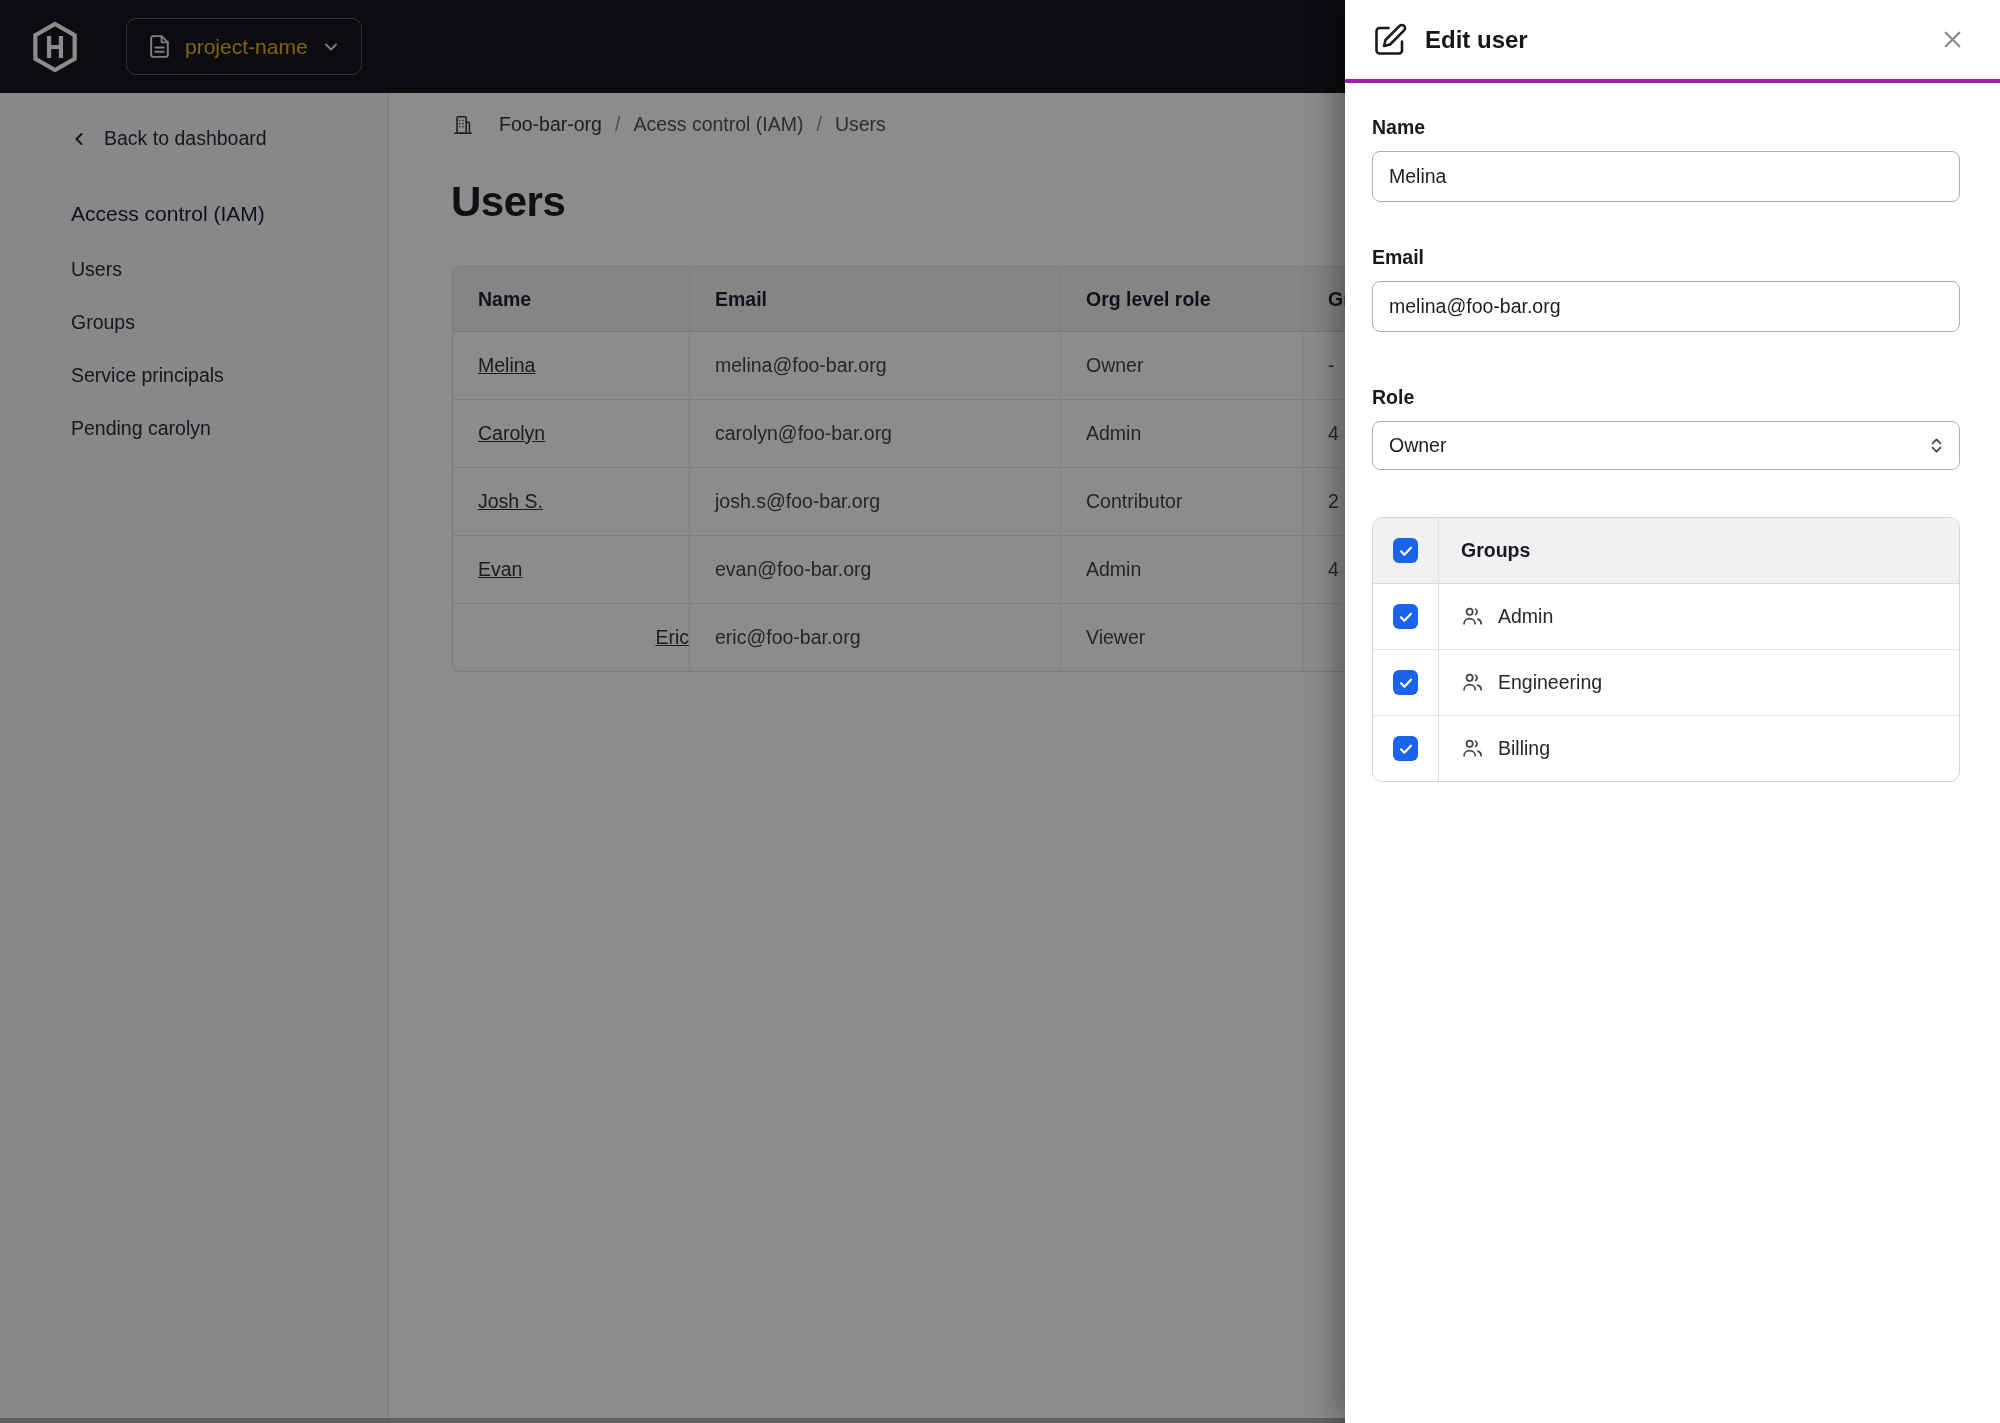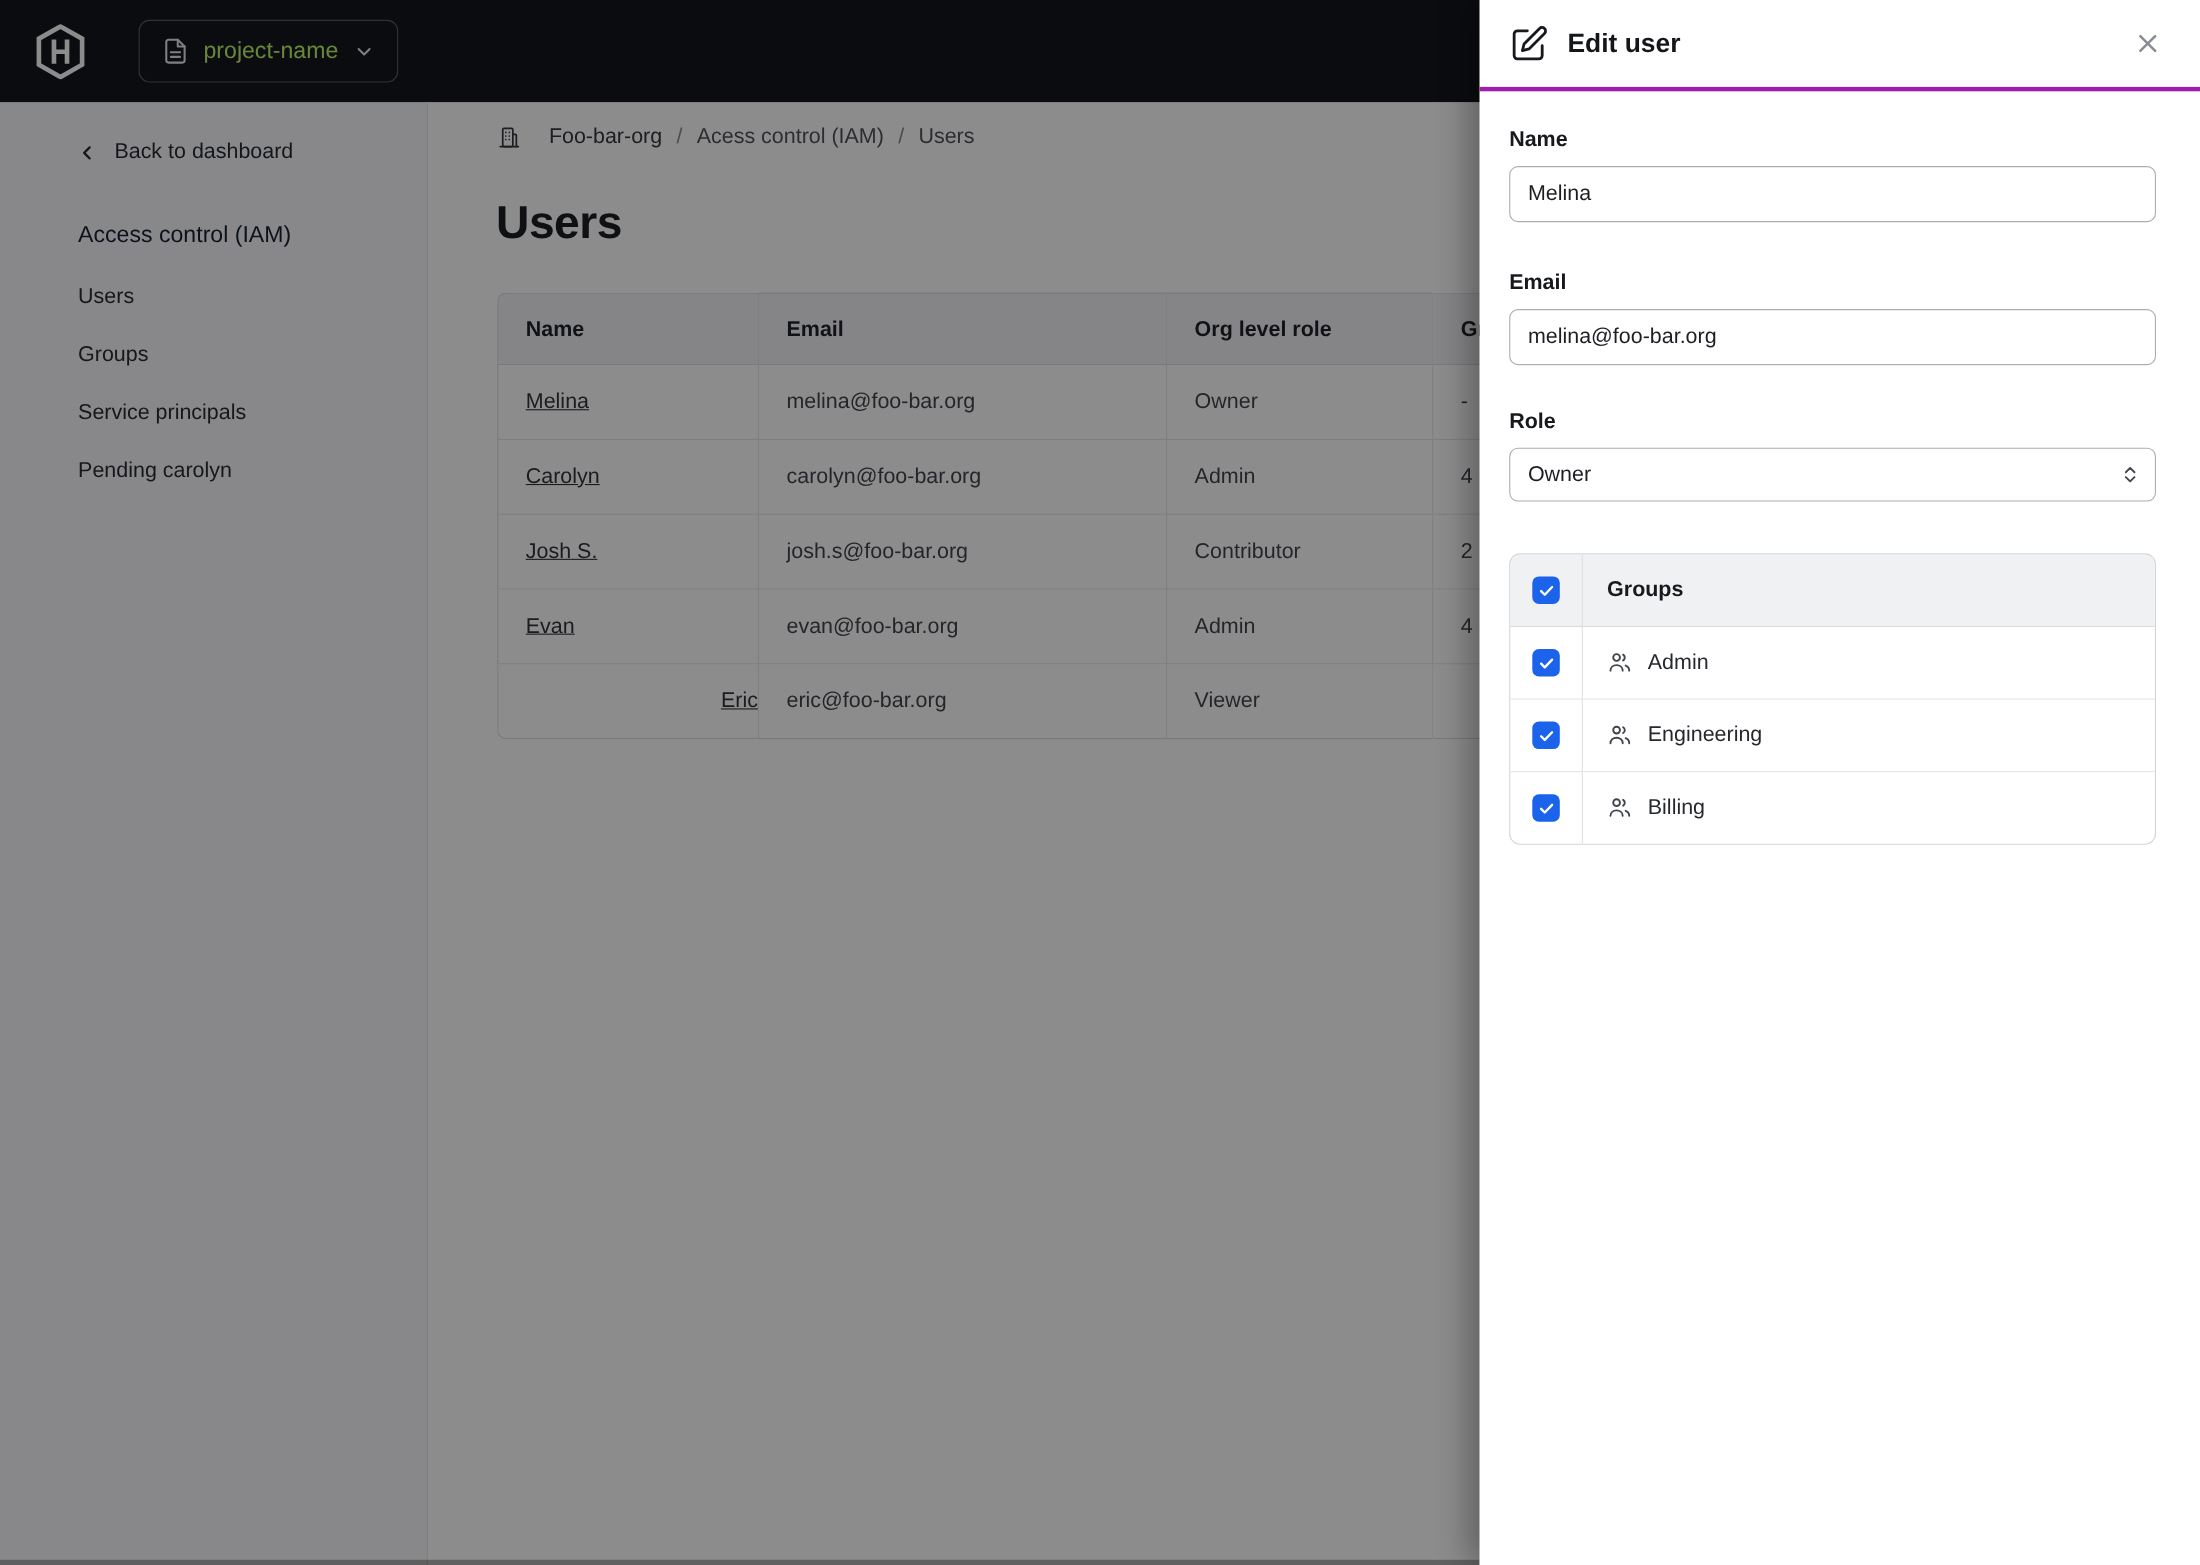--- a/index.html
+++ b/index.html
@@ -12,21 +12,21 @@
 
   
   .topbar{
     position:absolute;left:0;top:0;width:100%;height:93px;background:#0d0e12;
     display:flex;align-items:center;padding-left:32px;box-sizing:border-box;
   }
   .logo{width:46px;height:50px;color:#ffffff;}
   .project-btn{
     margin-left:48px;display:flex;align-items:center;gap:13px;height:57px;
     padding:0 20px;background:transparent;border:1.5px solid #54565c;
-    border-radius:10px;color:#bef264;font-size:21px;font-weight:500;
+    border-radius:10px;color:#eab308;font-size:21px;font-weight:500;
     font-family:"Liberation Sans",sans-serif;cursor:pointer;justify-content:space-between;
   }
   .project-btn .icn{color:#e6e7ea;}
 
   
   .sidebar{
     position:absolute;top:93px;left:0;width:389px;bottom:0;
     background:#f7f8fa;border-right:1px solid #dfe1e5;box-sizing:border-box;padding-left:35px;
   }
   .back-row{
@@ -78,21 +78,21 @@
   }
   .drawer-header{height:79px;display:flex;align-items:center;padding:0 30px 0 27px;border-bottom:4px solid #a21caf;}
   .edit-icon{color:#17191e;margin-right:17px;}
   .drawer-title{font-size:24px;font-weight:700;color:#141619;}
   .close-btn{margin-left:auto;background:none;border:none;padding:4px;cursor:pointer;color:#888b92;}
 
   .drawer-body{display:flow-root;padding:0 40px 0 27px;}
   .field-label{font-size:19.5px;font-weight:700;color:#17191d;}
   .lbl-1{margin-top:33px;}
   .lbl-2{margin-top:44px;}
-  .lbl-3{margin-top:40px;}
+  .lbl-3{margin-top:54px;}
   .text-input{
     margin-top:12px;display:block;width:100%;height:51px;box-sizing:border-box;
     border:1px solid #abaeb5;border-radius:8px;background:#fff;
     font-size:19.5px;color:#1c1e23;padding:0 16px;font-family:"Liberation Sans",sans-serif;
   }
   .select-box{
     margin-top:12px;height:47px;border:1px solid #abaeb5;border-radius:8px;
     display:flex;align-items:center;justify-content:space-between;
     padding:0 12px 0 16px;font-size:19.5px;color:#1c1e23;cursor:pointer;background:#fff;
   }

